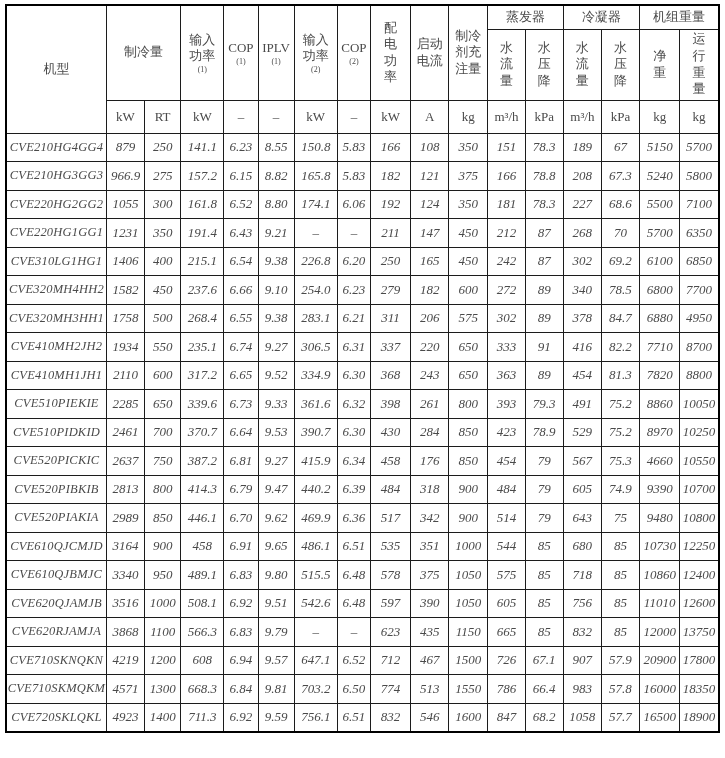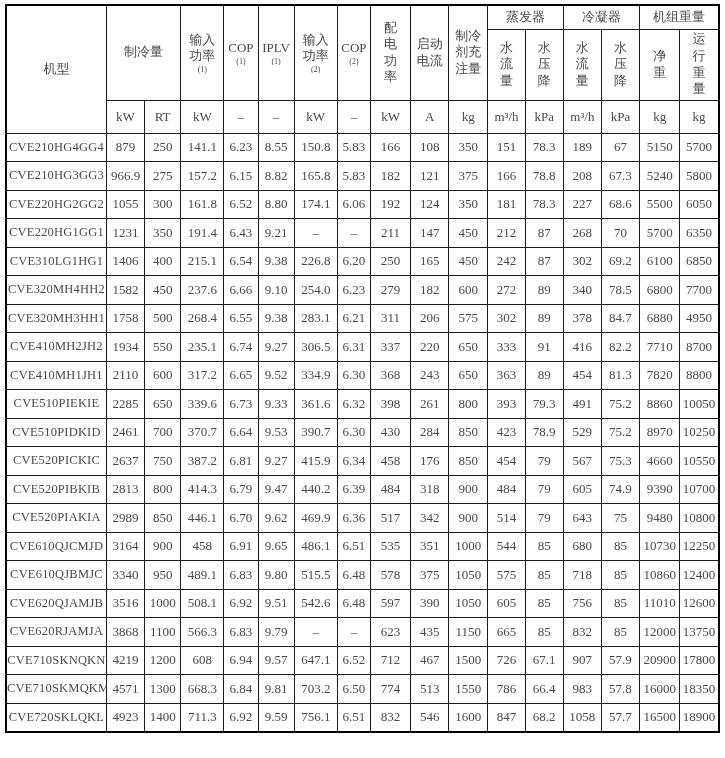--- a/index.html
+++ b/index.html
@@ -30,21 +30,21 @@
     vertical-align: middle;
     color: #4a4a4a;
     font-family: "Liberation Serif", "DejaVu Serif", serif;
     font-weight: normal;
     font-size: 13px;
     overflow: hidden;
   }
   thead tr.group-row { height: 24px; }
   thead tr.leaf-row  { height: 71px; }
   thead tr.unit-row  { height: 33px; }
-  tbody tr           { height: 28.5px; }
+  tbody tr           { height: 28.5px; font-style: italic; }
   .v {
     white-space: pre-line;
     line-height: 1.28;
     display: inline-block;
   }
   .note {
     display: block;
     font-size: 8px;
     line-height: 1;
     margin-top: 1px;
@@ -191,21 +191,21 @@
           <td>174.1</td>
           <td>6.06</td>
           <td>192</td>
           <td>124</td>
           <td>350</td>
           <td>181</td>
           <td>78.3</td>
           <td>227</td>
           <td>68.6</td>
           <td>5500</td>
-          <td>6050</td>
+          <td>7100</td>
         </tr>
         <tr>
           <td>CVE220HG1GG1</td>
           <td>1231</td>
           <td>350</td>
           <td>191.4</td>
           <td>6.43</td>
           <td>9.21</td>
           <td>–</td>
           <td>–</td>

